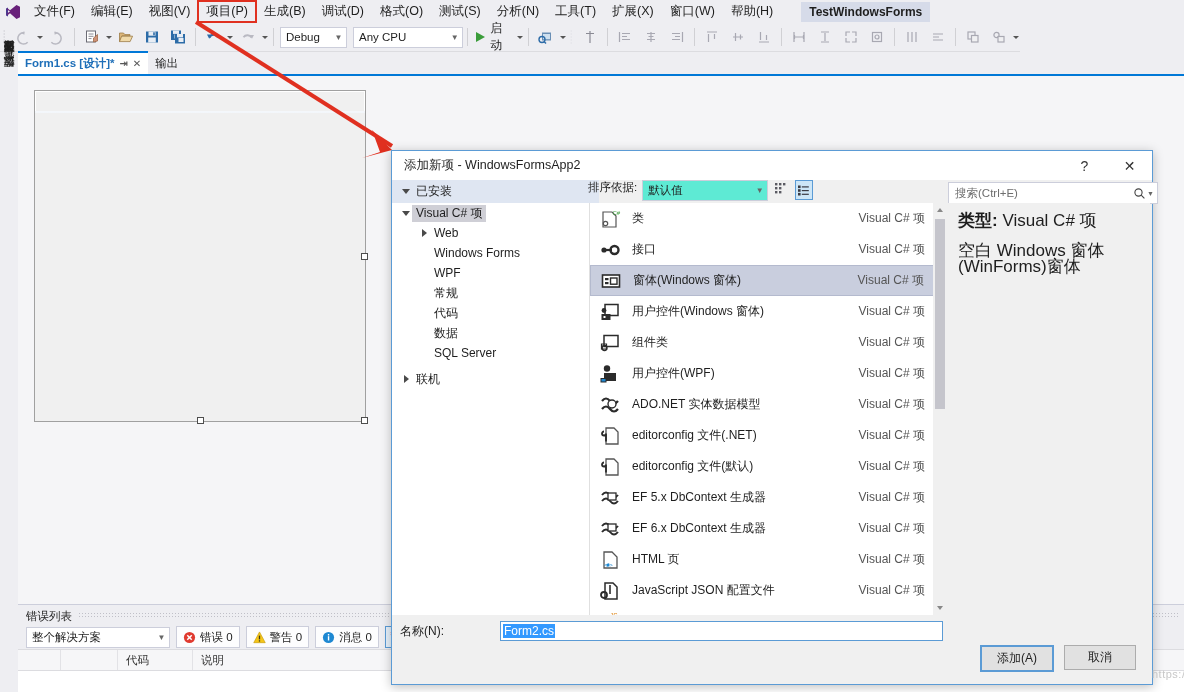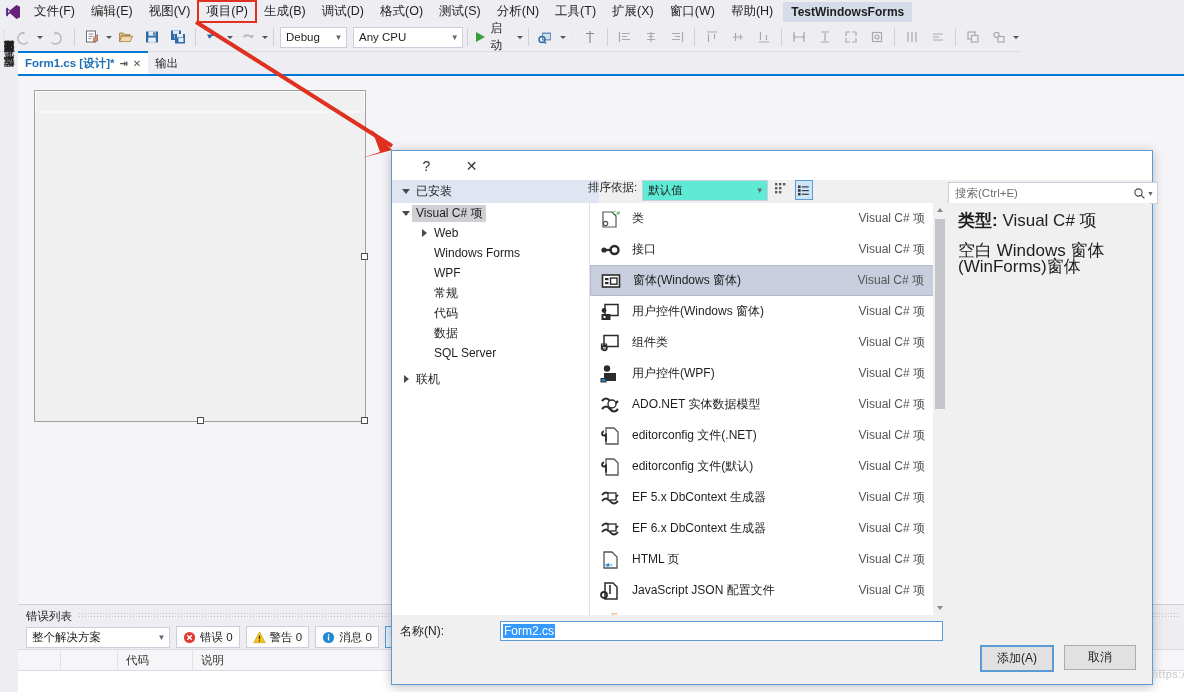--- a/index.html
+++ b/index.html
@@ -14,21 +14,21 @@
 
   
   .menubar{position:absolute;left:0;top:0;width:1184px;height:23px;background:#eeeef2;display:flex;align-items:center;}
   .vslogo{width:26px;height:23px;display:flex;align-items:center;justify-content:center;}
   .vslogo svg{display:block;}
   .menu-item{padding:2px 8px;font-size:12.5px;color:#1e1e1e;line-height:17px;white-space:nowrap;}
   .menu-item.hl{outline:2px solid #e03020;outline-offset:-1px;position:relative;}
   .searchbox{margin-left:14px;width:170px;height:17px;background:#ffffff;border:1px solid #cccedb;display:flex;align-items:center;padding:0 4px;}
   .searchbox .ph{font-size:11.5px;color:#8a8a8a;flex:1;white-space:nowrap;overflow:hidden;}
   .searchbox .mag{width:12px;height:12px;}
-  .projname{margin-left:2px;background:#d6dbe9;padding:3px 8px;font-size:12px;font-weight:bold;color:#1e1e1e;}
+  .projname{margin-left:20px;background:#d6dbe9;padding:3px 8px;font-size:12px;font-weight:bold;color:#1e1e1e;}
 
   
   .toolbar{position:absolute;left:0;top:23px;width:1020px;height:28px;background:#eeeef2;display:flex;align-items:center;border-bottom:1px solid #dcdce0;}
   .tb-grip{width:10px;height:18px;display:flex;align-items:center;justify-content:center;opacity:.5;}
   .tbtn{height:22px;min-width:22px;display:flex;align-items:center;justify-content:center;padding:0 2px;}
   .tbtn svg{display:block;}
   .caret{width:9px;height:20px;display:flex;align-items:center;justify-content:center;}
   .caret:after{content:"";border-left:3px solid transparent;border-right:3px solid transparent;border-top:3px solid #555;}
   .tsep{width:1px;height:18px;background:#d0d0d4;margin:0 4px;}
   .combo{height:19px;border:1px solid #cccedb;background:#fff;display:flex;align-items:center;padding:0 2px 0 5px;font-size:11.5px;color:#1e1e1e;}
@@ -460,20 +460,21 @@
       <div class="c" style="width:40px;justify-content:flex-end;color:#888;"></div>
       <div class="c" style="width:58px;">代码</div>
       <div class="c" style="width:900px;border-right:none;">说明</div>
     </div>
     <div class="errbody"></div>
     <div class="wm2"></div>
   </div>
 
   <div class="dlg">
     <div class="dlg-title">
+      <div class="t">添加新项 - WindowsFormsApp2</div>
       <div class="tbtn2">?</div>
       <div class="tbtn2">✕</div>
     </div>
   </div>
 
   <div class="inst">
     <div class="tri"></div>
     <div class="lbl">已安装</div>
   </div>
 

